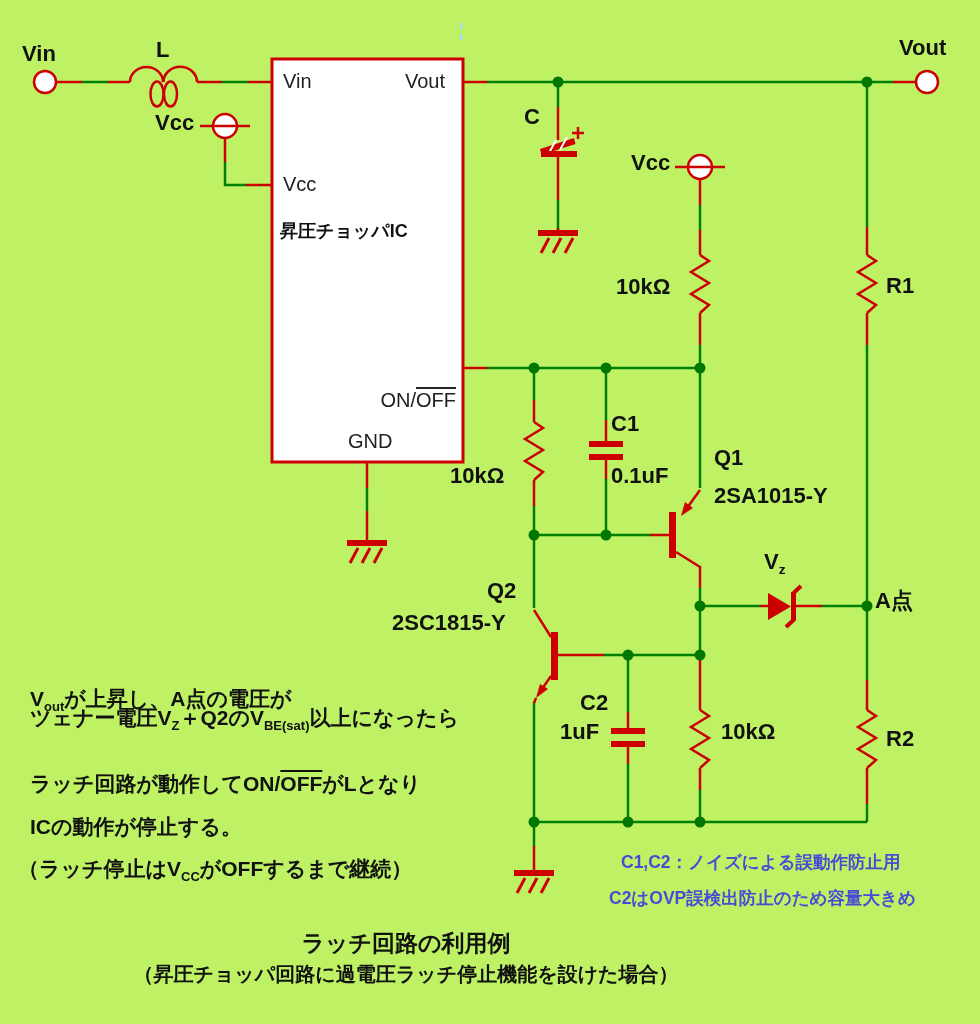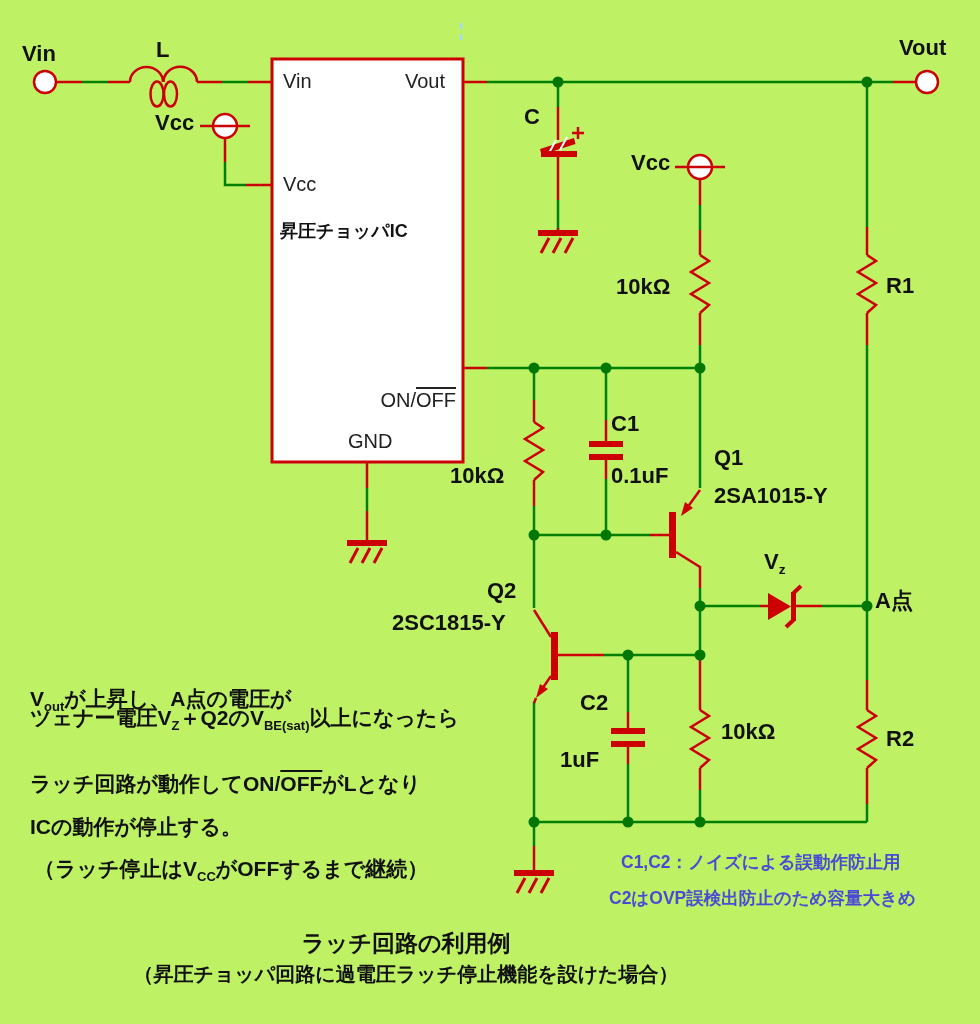--- a/index.html
+++ b/index.html
@@ -221,36 +221,36 @@
 <div class="lbl" style="left:450px;top:464px;">10kΩ</div>
 <div class="lbl" style="left:611px;top:412px;">C1</div>
 <div class="lbl" style="left:611px;top:464px;">0.1uF</div>
 <div class="lbl" style="left:714px;top:446px;">Q1</div>
 <div class="lbl" style="left:714px;top:484px;">2SA1015-Y</div>
 <div class="lbl" style="left:487px;top:579px;">Q2</div>
 <div class="lbl" style="left:392px;top:611px;">2SC1815-Y</div>
 <div class="lbl" style="left:764px;top:550px;"><span>V</span><sub>z</sub></div>
 <div class="lbl" style="left:875px;top:589px;">A点</div>
 <div class="lbl" style="left:580px;top:691px;">C2</div>
-<div class="lbl" style="left:560px;top:720px;margin-top:28px;">1uF</div>
+<div class="lbl" style="left:560px;top:720px;">1uF</div>
 <div class="lbl" style="left:721px;top:720px;">10kΩ</div>
 <div class="lbl" style="left:886px;top:727px;">R2</div>
 
 <div class="pin" style="left:283px;top:70px;">Vin</div>
 <div class="pin" style="left:405px;top:70px;">Vout</div>
 <div class="pin" style="left:283px;top:173px;">Vcc</div>
 <div class="pin" style="left:374px;top:355px;width:82px;text-align:right;margin-top:34px;"><span>ON/</span><span class="ovl">OFF</span></div>
 <div class="pin" style="left:348px;top:430px;">GND</div>
 <div class="ic-title" style="left:280px;top:219px;">昇圧チョッパIC</div>
 
 <div class="note" style="left:30px;top:685px;"><span>V</span><sub>out</sub><span>が上昇し、A点の電圧が</span></div>
 <div class="note" style="left:30px;top:704px;"><span>ツェナー電圧V</span><sub>Z</sub><span>＋Q2のV</span><sub>BE(sat)</sub><span>以上になったら</span></div>
 <div class="note" style="left:30px;top:770px;"><span>ラッチ回路が動作してON/</span><span class="ovl">OFF</span><span>がLとなり</span></div>
 <div class="note" style="left:30px;top:813px;">ICの動作が停止する。</div>
-<div class="note" style="left:34px;top:855px;"><span>（ラッチ停止はV</span><sub>CC</sub><span>がOFFするまで継続）</span></div>
+<div class="note" style="left:18px;top:855px;"><span>（ラッチ停止はV</span><sub>CC</sub><span>がOFFするまで継続）</span></div>
 
 <div class="bluenote" style="left:621px;top:850px;">C1,C2：ノイズによる誤動作防止用</div>
 <div class="bluenote" style="left:609px;top:886px;">C2はOVP誤検出防止のため容量大きめ</div>
 
 <div class="caption cap-sub">（昇圧チョッパ回路に過電圧ラッチ停止機能を設けた場合）</div>
 <div class="caption cap-title">ラッチ回路の利用例</div>
 
 </div>
 
 </body></html>

